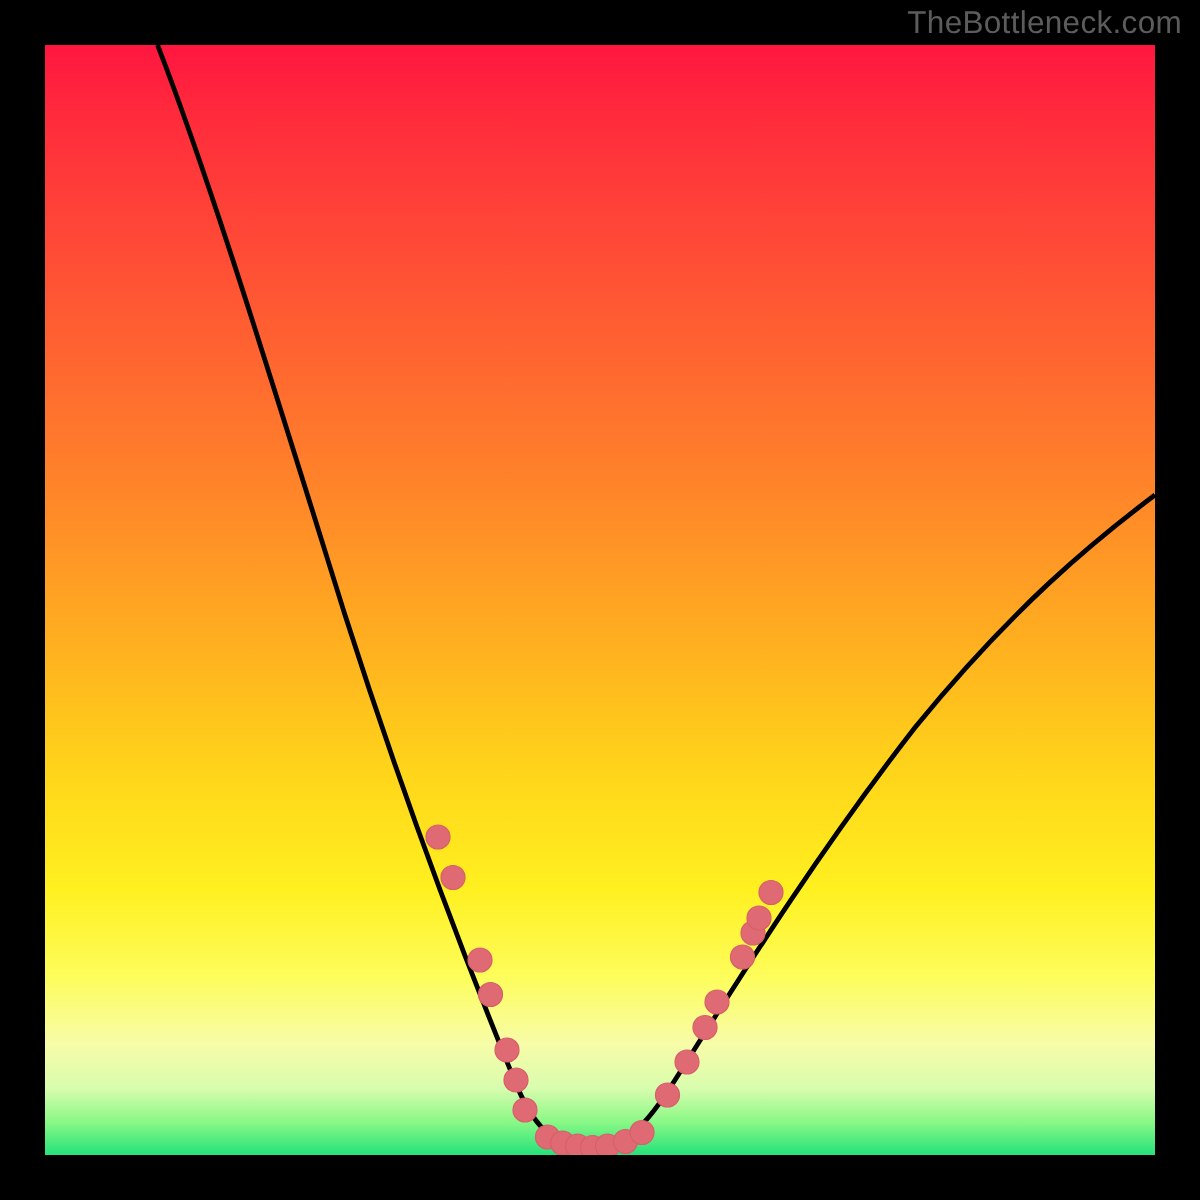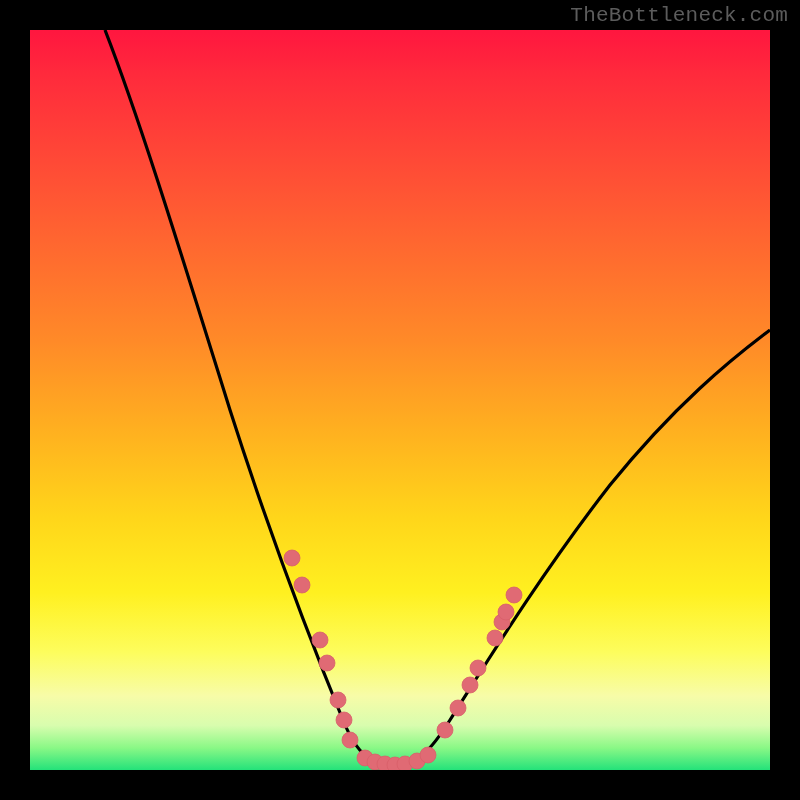--- a/index.html
+++ b/index.html
@@ -46,21 +46,21 @@
     );
   }
   .watermark {
     position: absolute;
     top: 4px;
     right: 12px;
     font-size: 21px;
     font-weight: 500;
     color: #5c5c5c;
     letter-spacing: 0.2px;
-    font-family: Liberation Mono, monospace;
+    font-family: Liberation Sans, sans-serif;
   }
   svg.curve {
     position: absolute;
     inset: 0;
     width: 740px;
     height: 740px;
   }
 </style>
 </head>
 <body>

